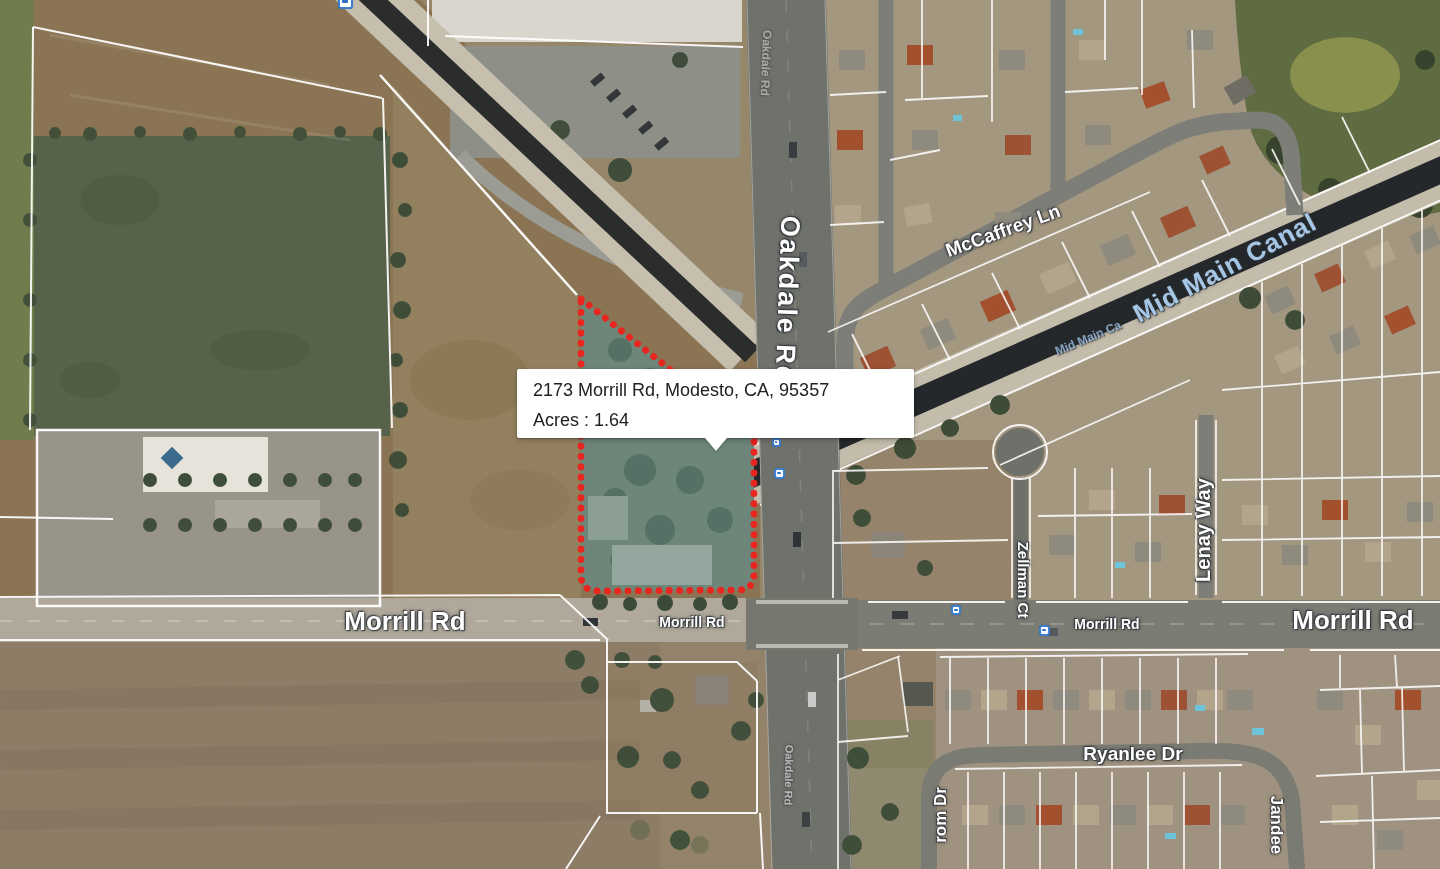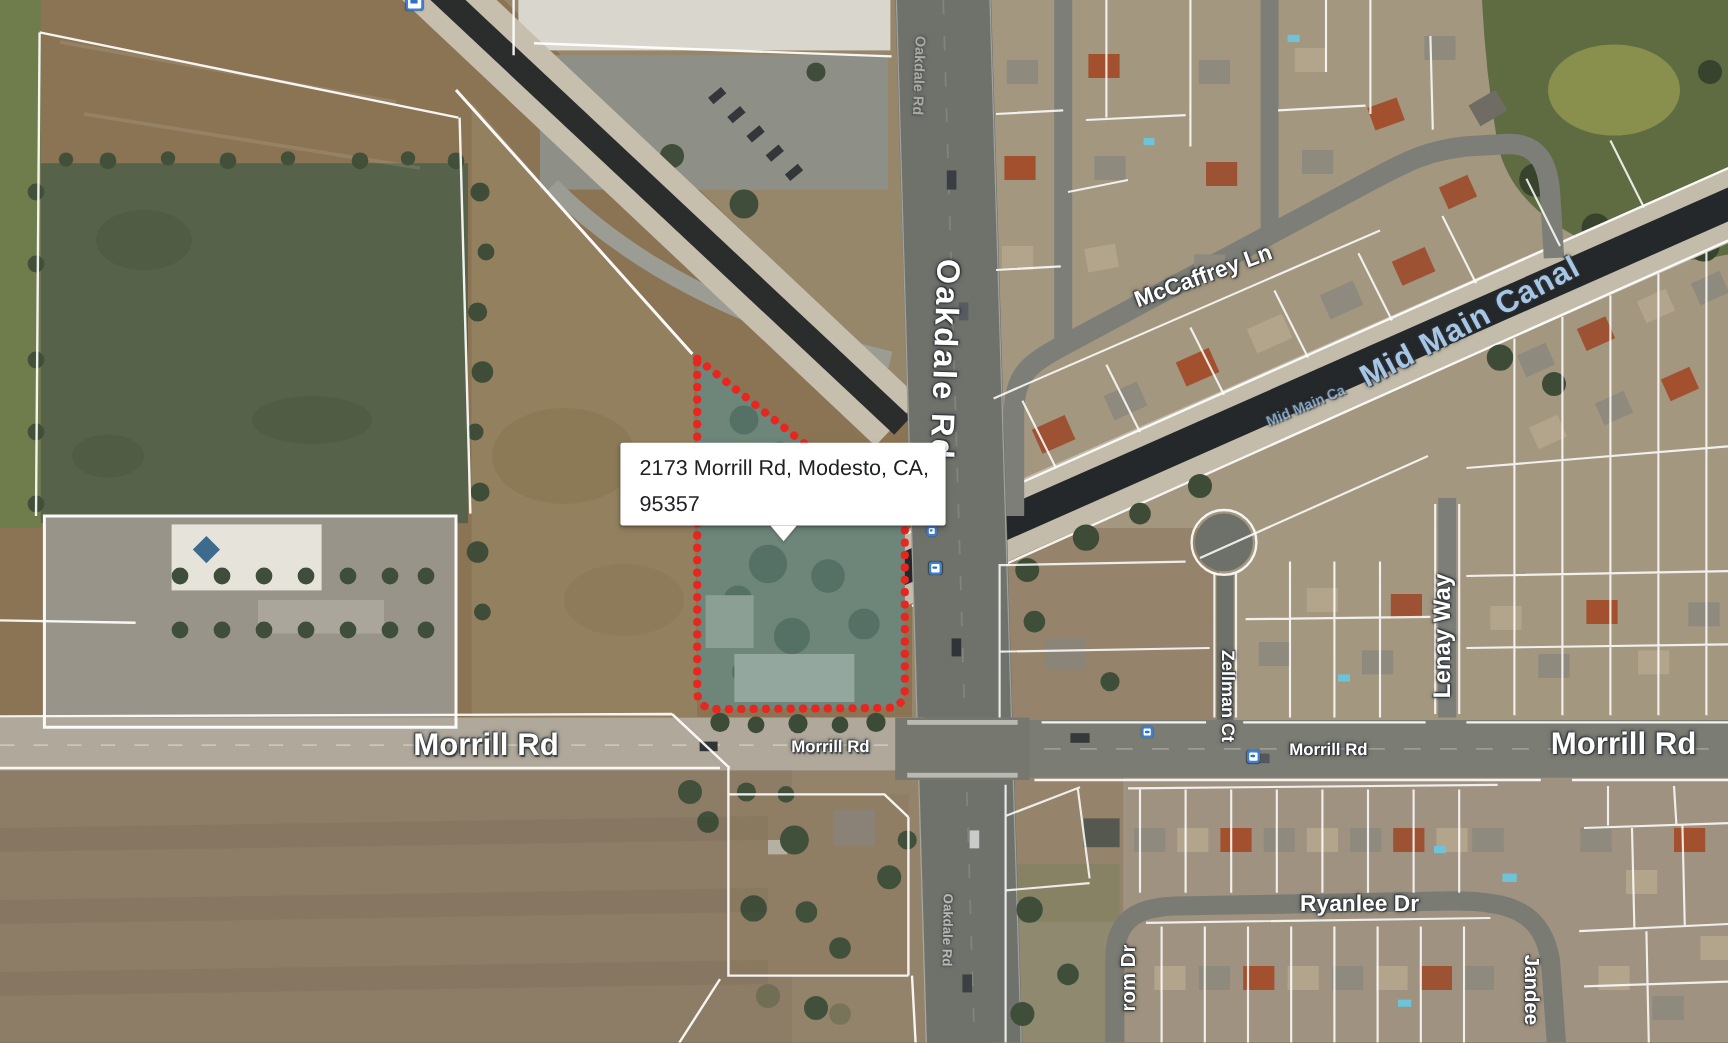--- a/index.html
+++ b/index.html
@@ -20,21 +20,21 @@
   
   .transit-icon {
     position:absolute; box-sizing:border-box;
     background:#fff; border:2px solid #3d7fd0; border-radius:3px;
     display:flex; align-items:center; justify-content:center;
     box-shadow:0 0 1px rgba(0,0,0,.5);
   }
   .transit-glyph { display:block; width:58%; height:42%; background:#2f6fc4; border-radius:1px; }
   
   #tooltip {
-    position:absolute; left:517px; top:369px; width:271px; height:69px;
+    position:absolute; left:517px; top:369px; width:397px; height:69px;
     background:#fff; border-radius:2px;
     box-shadow:0 1px 2px rgba(0,0,0,.3), 0 2px 6px rgba(0,0,0,.18);
     color:#202124; font-size:18px; line-height:30px;
     padding:6px 0 0 16px; box-sizing:border-box;
   }
   #tooltip .caret {
     position:absolute; left:50%; top:100%; transform:translateX(-50%);
     width:0; height:0;
     border-left:11px solid transparent; border-right:11px solid transparent;
     border-top:13px solid #fff;
@@ -388,16 +388,17 @@
       <div class="transit-icon" style="width: 11px; height: 11px; left: 1038.5px; top: 624.5px;">
         <span class="transit-glyph"></span>
       </div>
       <div class="transit-icon" style="width: 15px; height: 15px; left: 337.5px; top: -6.5px;">
         <span class="transit-glyph"></span>
       </div>
     </div>
 
   <div id="tooltip">
     <div>2173 Morrill Rd, Modesto, CA, 95357</div>
+    <div>Acres : 1.64</div>
     <div class="caret"></div>
   </div>
 
 </div>
 
 </body></html>

